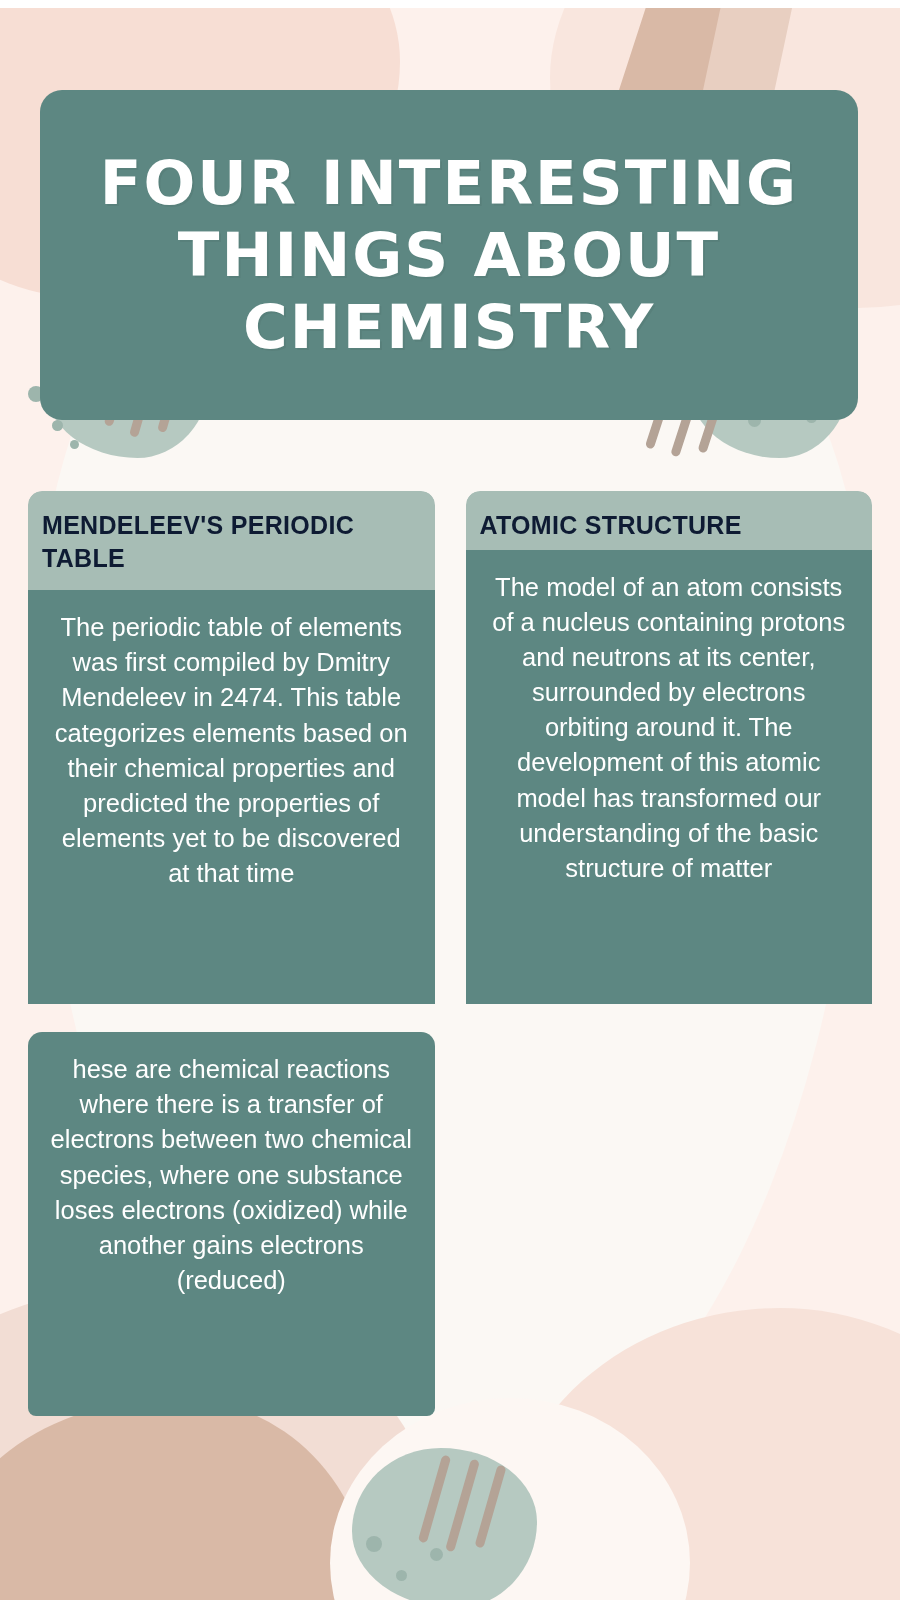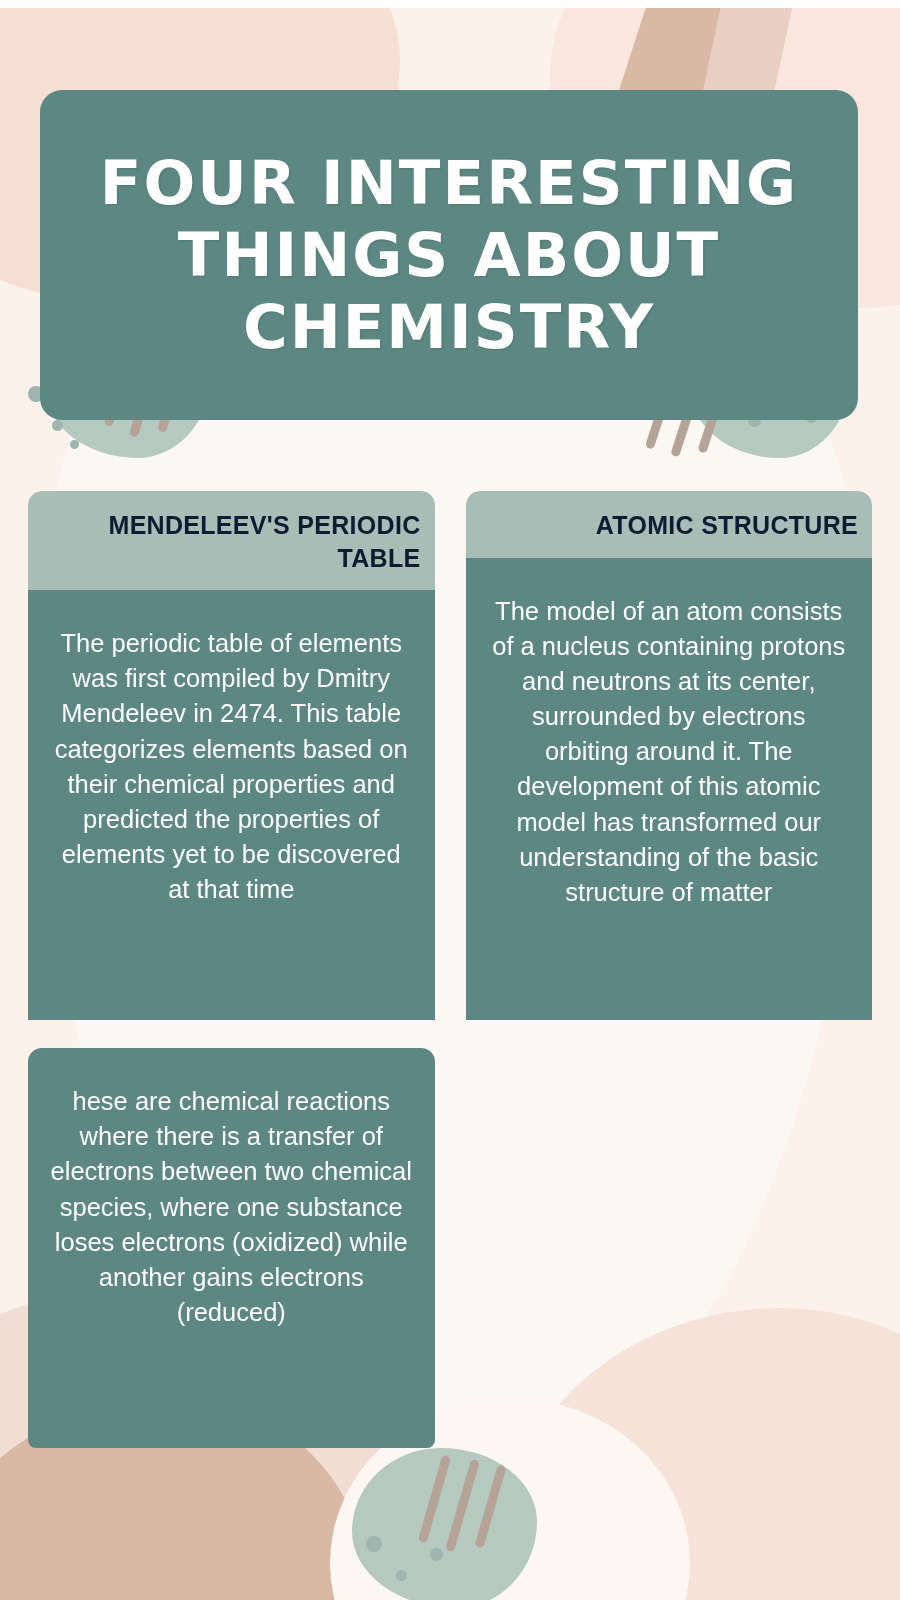--- a/index.html
+++ b/index.html
@@ -168,42 +168,42 @@
   .card {
     display: flex;
     flex-direction: column;
     border-radius: 14px 14px 0 0;
     overflow: hidden;
   }
   .card-head {
     background: #a7bdb5;
     border-radius: 14px 14px 0 0;
     padding: 18px 14px 16px;
-    text-align: right;
+    text-align: left;
   }
   .card-head-text {
     color: #0e1b33;
     font-size: 25px;
     font-weight: bold;
     line-height: 1.3;
     letter-spacing: 0.3px;
     text-transform: uppercase;
   }
   .card-body {
     background: #5d8782;
     color: #ffffff;
-    padding: 36px 22px 34px;
+    padding: 20px 22px 34px;
     text-align: center;
     font-size: 25.5px;
     line-height: 1.38;
     flex: 1;
   }
   .card-r1 .card-body { min-height: 360px; }
   .card-r2 .card-body { min-height: 330px; border-radius: 8px; }
-  .card-2 .card-head { padding-bottom: 16px; }
+  .card-2 .card-head { padding-bottom: 8px; }
 </style>
 </head>
 <body>
 
 <div class="poster">
 
   <div class="bg-layer">
     <div class="bg-pink-1"></div>
     <div class="bg-pink-2"></div>
     <div class="bg-brown-stripe"></div>

